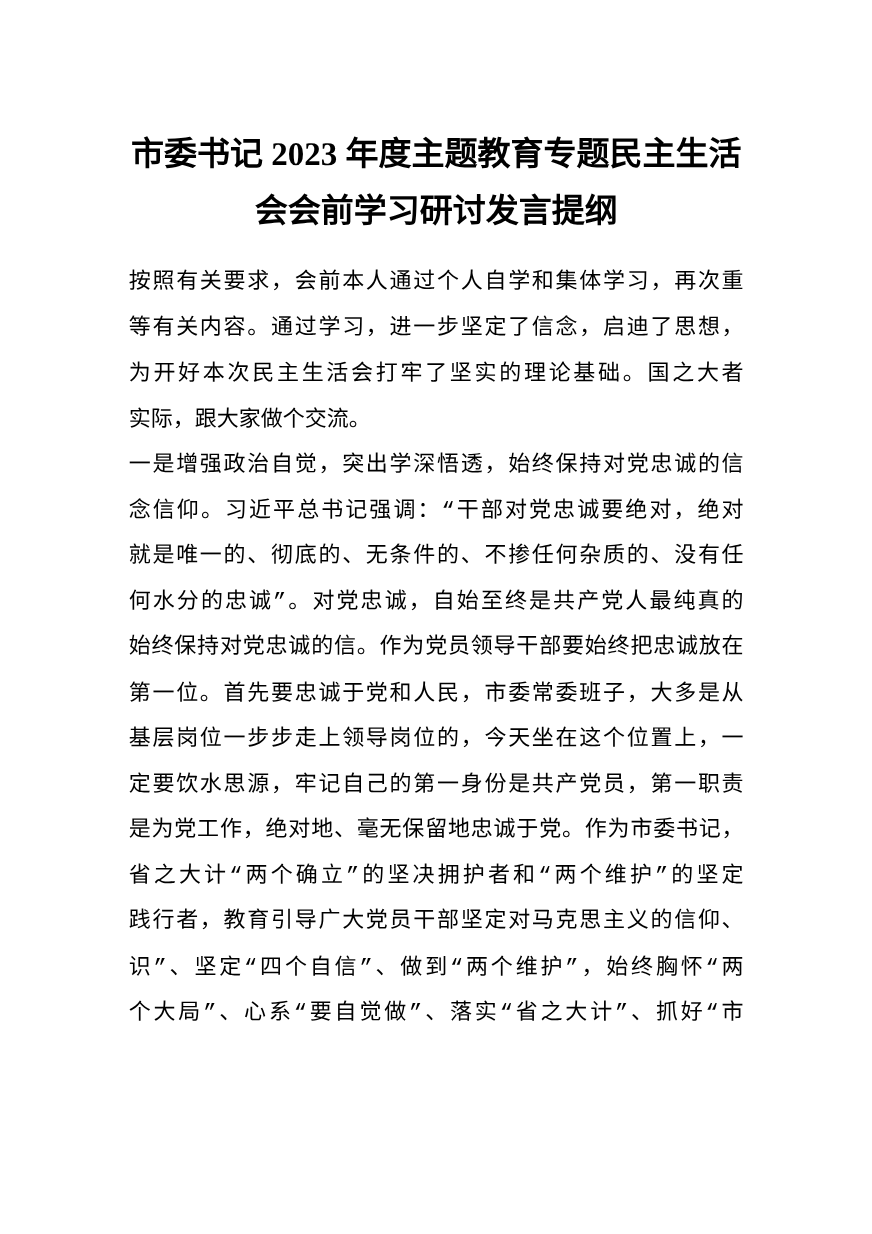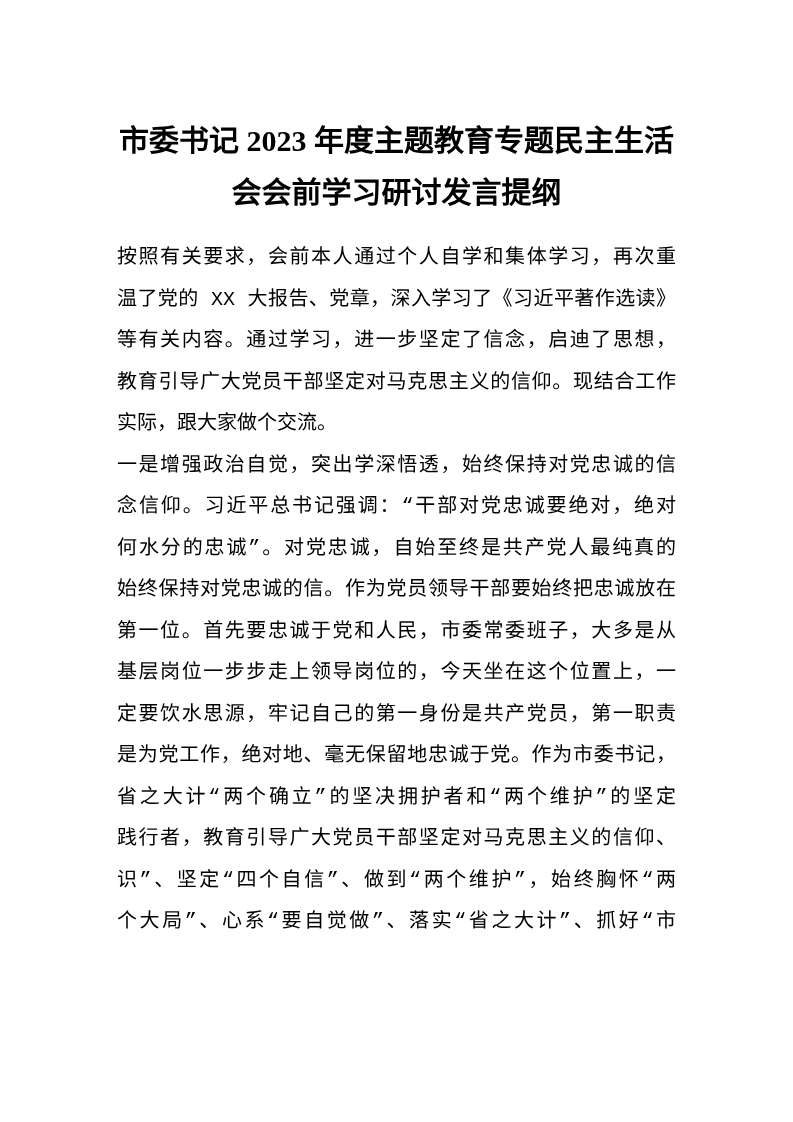--- a/index.html
+++ b/index.html
@@ -61,28 +61,28 @@
 <body>
 
 <div class="page">
   <h1 class="doc-title">
     <span class="title-line">市委书记 2023 年度主题教育专题民主生活</span>
     <span class="title-line">会会前学习研讨发言提纲</span>
   </h1>
   <div class="doc-body">
       <div class="paragraph">
         <span class="body-line">按照有关要求，会前本人通过个人自学和集体学习，再次重</span>
-        <span class="body-line">温了党的 XX 大报告、党章，深入学习了《习近平著作选读》</span>
         <span class="body-line">等有关内容。通过学习，进一步坚定了信念，启迪了思想，</span>
-        <span class="body-line">教育引导广大党员干部坚定对马克思主义的信仰。现结合工作</span>
+        <span class="body-line">为开好本次民主生活会打牢了坚实的理论基础。国之大者</span>
         <span class="body-line last-left">实际，跟大家做个交流。</span>
       </div>
       <div class="paragraph">
         <span class="body-line">一是增强政治自觉，突出学深悟透，始终保持对党忠诚的信</span>
         <span class="body-line">念信仰。习近平总书记强调：“干部对党忠诚要绝对，绝对</span>
+        <span class="body-line">就是唯一的、彻底的、无条件的、不掺任何杂质的、没有任</span>
         <span class="body-line">何水分的忠诚”。对党忠诚，自始至终是共产党人最纯真的</span>
         <span class="body-line">始终保持对党忠诚的信。作为党员领导干部要始终把忠诚放在</span>
         <span class="body-line">第一位。首先要忠诚于党和人民，市委常委班子，大多是从</span>
         <span class="body-line">基层岗位一步步走上领导岗位的，今天坐在这个位置上，一</span>
         <span class="body-line">定要饮水思源，牢记自己的第一身份是共产党员，第一职责</span>
         <span class="body-line">是为党工作，绝对地、毫无保留地忠诚于党。作为市委书记，</span>
         <span class="body-line">省之大计“两个确立”的坚决拥护者和“两个维护”的坚定</span>
         <span class="body-line">践行者，教育引导广大党员干部坚定对马克思主义的信仰、</span>
         <span class="body-line">识”、坚定“四个自信”、做到“两个维护”，始终胸怀“两</span>
         <span class="body-line">个大局”、心系“要自觉做”、落实“省之大计”、抓好“市</span>

